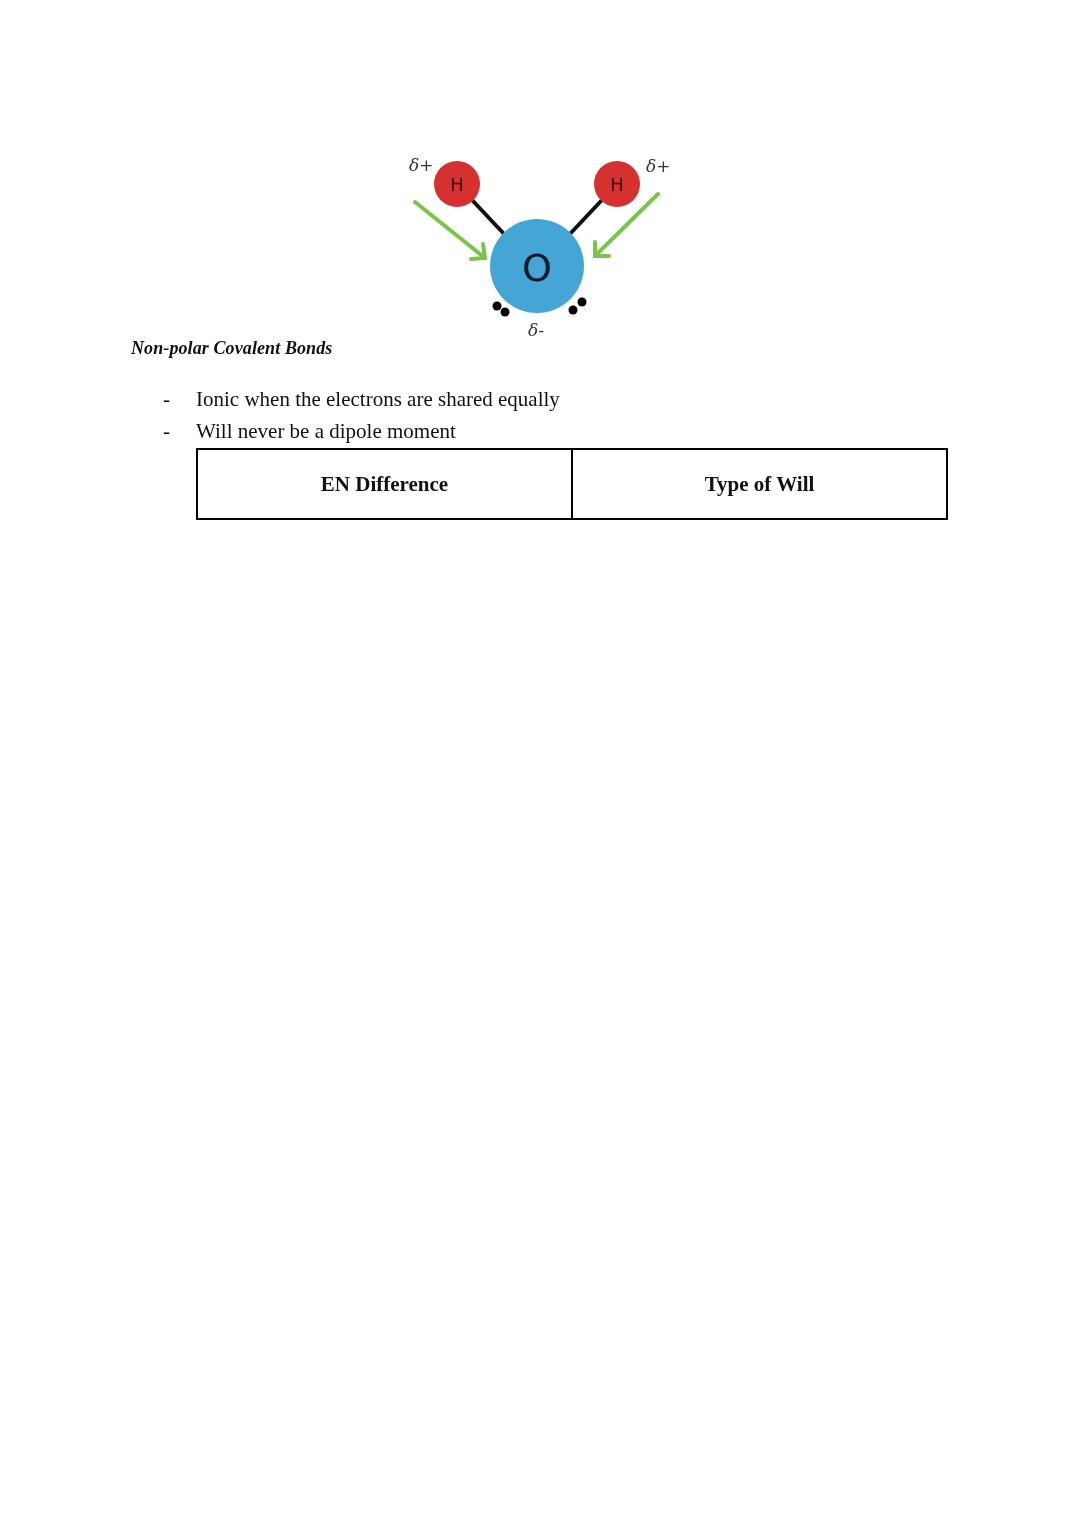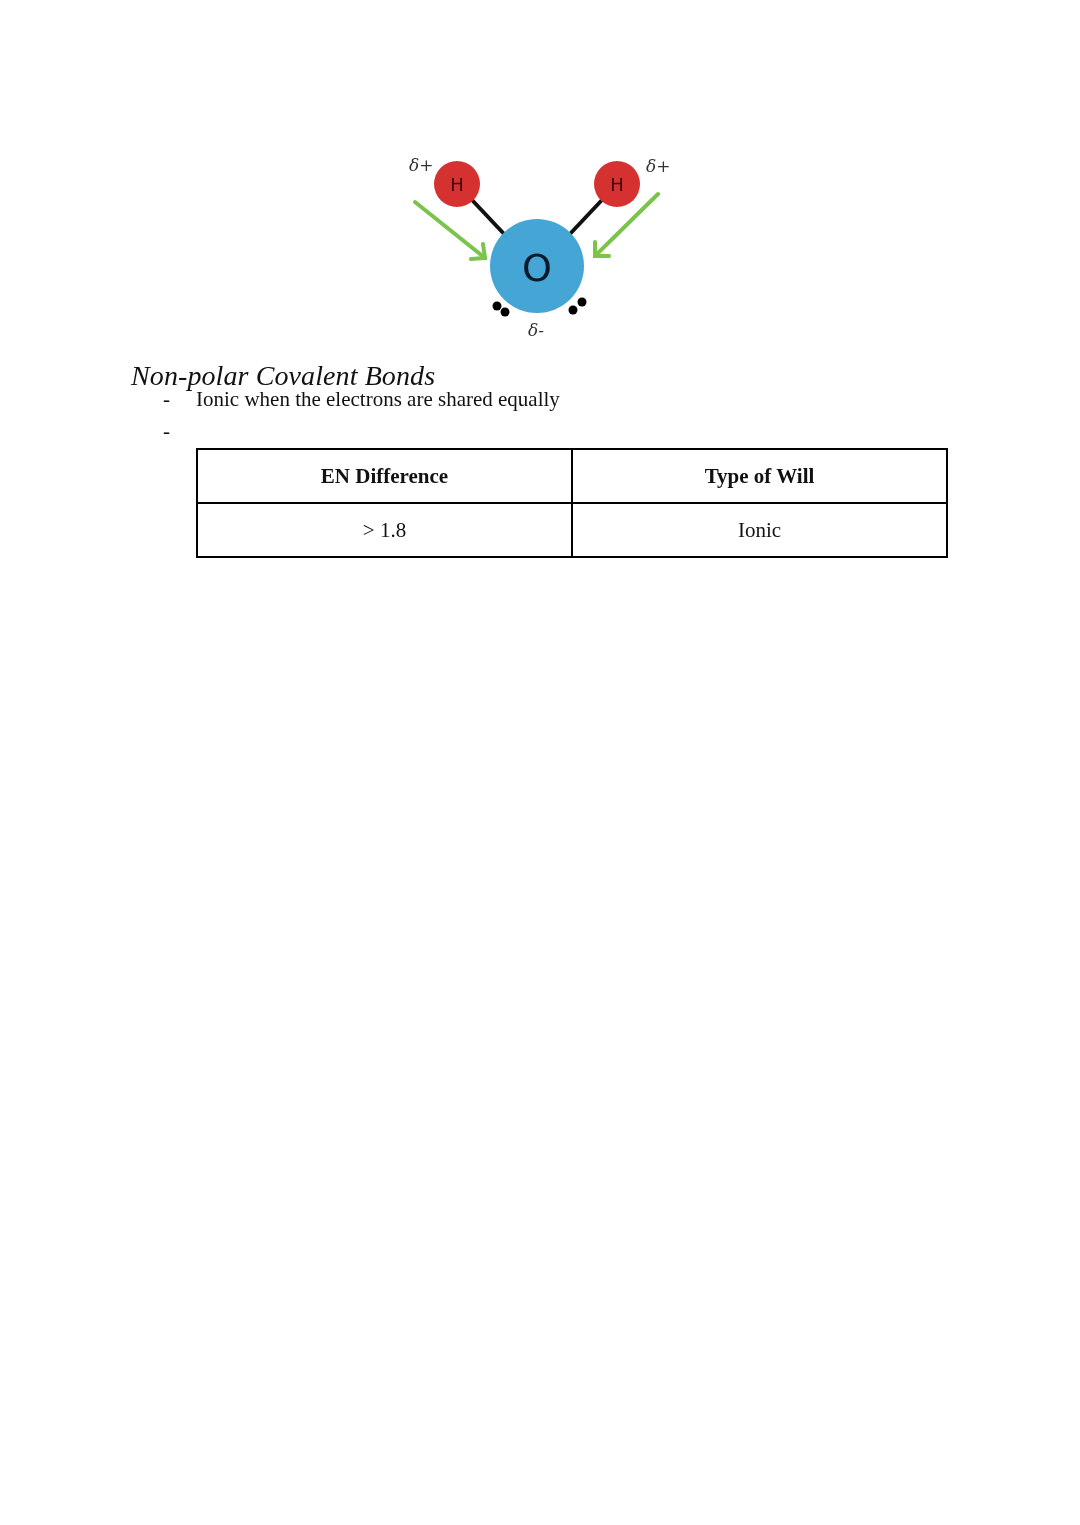--- a/index.html
+++ b/index.html
@@ -1,27 +1,27 @@
 <!DOCTYPE html>
 <html><head>
   <meta charset="utf-8">
   <style>
     html, body { margin: 0; padding: 0; background: #ffffff; }
     body { width: 1080px; height: 1525px; position: relative; overflow: hidden;
            font-family: "DejaVu Serif", "Liberation Serif", serif; color: #111; }
     .diagram { position: absolute; left: 395px; top: 145px; width: 290px; height: 200px; }
-    .heading { position: absolute; left: 131px; top: 360px; font-size: 28px; font-style: italic;
-               font-family: "Liberation Serif", serif; letter-spacing: 0.1px; }
+    .heading { position: absolute; left: 131px; top: 338px; font-size: 18px; font-style: italic;
+               font-family: "Liberation Serif", serif; letter-spacing: 0.1px; font-weight: bold; }
     .bullets { position: absolute; left: 163px; top: 384px; margin: 0; padding: 0; list-style: none;
                font-size: 21px; font-family: "Liberation Serif", serif; }
     .bullets li { height: 32px; line-height: 30px; display: flex; }
     .bullets .dash { width: 33px; }
     table.en { position: absolute; left: 196px; top: 448px; width: 752px; border-collapse: collapse;
                font-family: "Liberation Serif", serif; font-size: 21px; }
-    table.en th, table.en td { border: 2px solid #000; text-align: center; height: 44px; padding: 4px; width: 50%; margin-left: 12px; }
+    table.en th, table.en td { border: 2px solid #000; text-align: center; height: 44px; padding: 12px; width: 50%; margin-left: 12px; }
     table.en th { font-weight: bold; }
   </style>
 </head>
 <body>
 
 <div class="diagram">
   <svg width="290" height="200" viewBox="0 0 290 200" xmlns="http://www.w3.org/2000/svg">
 
     <line x1="62" y1="39" x2="110" y2="90" stroke="#111" stroke-width="4"></line>
     <line x1="222" y1="39" x2="174" y2="90" stroke="#111" stroke-width="4"></line>
@@ -56,29 +56,26 @@
 
 <div class="heading">Non-polar Covalent Bonds</div>
 
 <ul class="bullets">
   <li>
     <span class="dash">-</span>
     <span>Ionic when the electrons are shared equally</span>
   </li>
   <li>
     <span class="dash">-</span>
+    <span>Will never be a dipole moment</span>
   </li>
 </ul>
 
 <table class="en">
   <thead>
     <tr>
       <th>EN Difference</th>
       <th>Type of Will</th>
     </tr>
   </thead>
   <tbody>
-    <tr>
-      <td>&gt; 1.8</td>
-      <td>Ionic</td>
-    </tr>
   </tbody>
 </table>
 
 </body></html>

